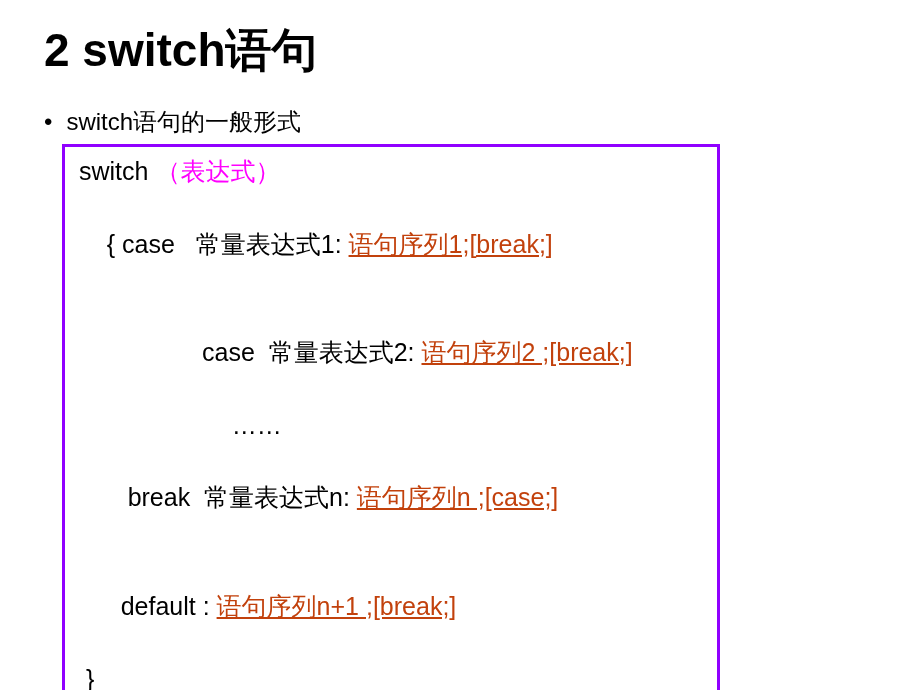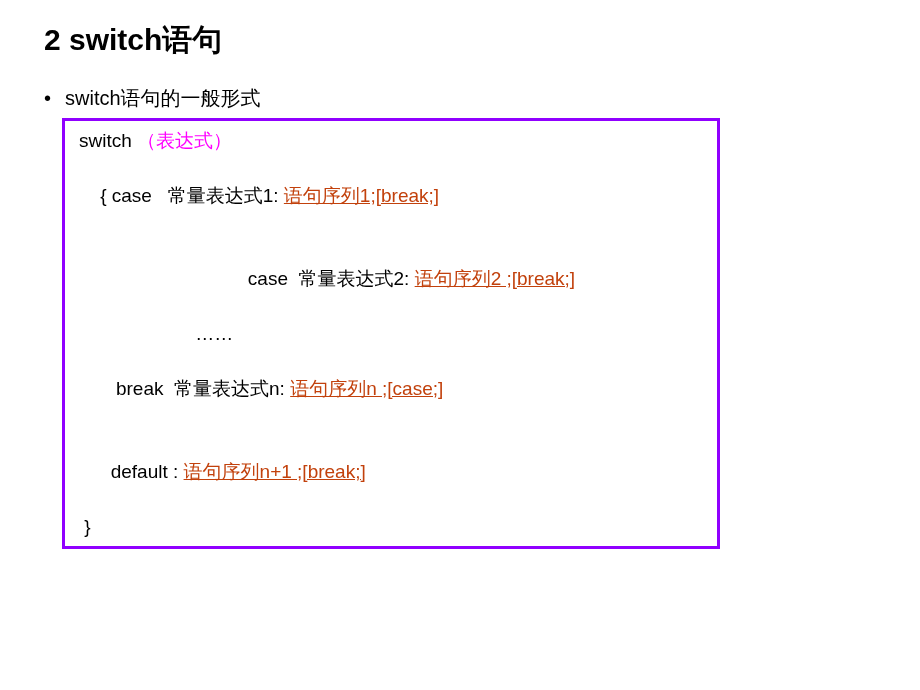--- a/index.html
+++ b/index.html
@@ -9,45 +9,45 @@
     }
     body {
       width: 920px;
       height: 690px;
       background: #ffffff;
       font-family: "Microsoft YaHei", "SimSun", Arial, sans-serif;
       padding: 20px 0 0 0;
       overflow: hidden;
     }
     .title {
-      font-size: 30px;
+      font-size: 46px;
       font-weight: bold;
       color: #000;
       margin-left: 44px;
       margin-bottom: 24px;
     }
     .bullet-l1 {
-      font-size: 20px;
+      font-size: 24px;
       color: #000;
       margin-left: 44px;
       margin-bottom: 6px;
     }
     .bullet-l1::before {
       content: "•";
       margin-right: 14px;
     }
     .code-box {
       border: 3px solid #9000ff;
       margin-left: 62px;
       margin-right: 200px;
       padding: 6px 10px 6px 14px;
       margin-bottom: 14px;
     }
     .code-line {
-      font-size: 19px;
+      font-size: 25px;
       color: #000;
       line-height: 1.45;
       font-family: Arial, "SimSun", sans-serif;
     }
     .magenta {
       color: #ff00ff;
     }
     .red {
       color: #c2410c;
       text-decoration: underline;

